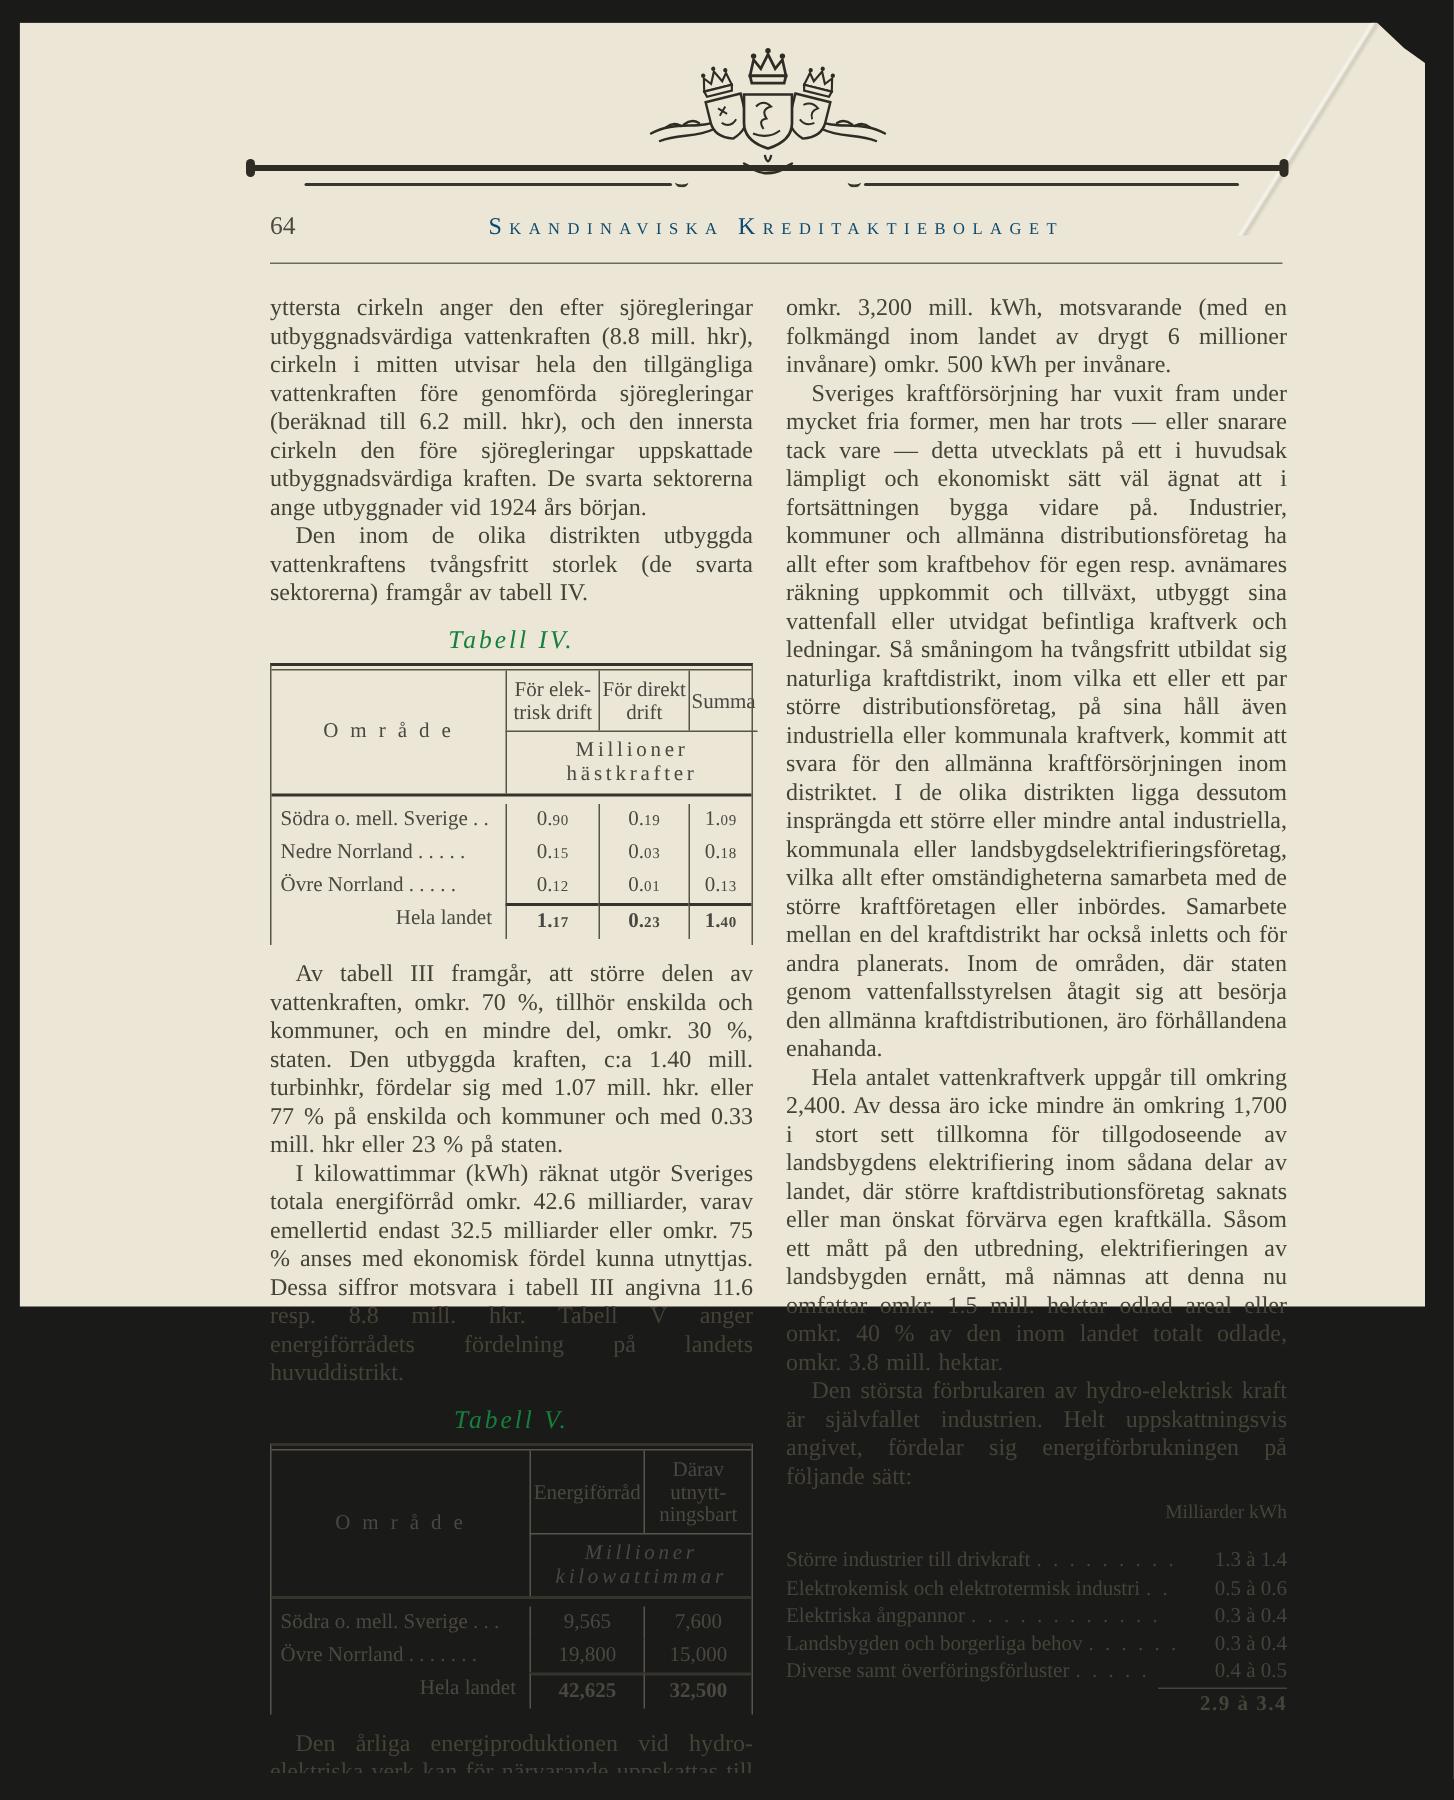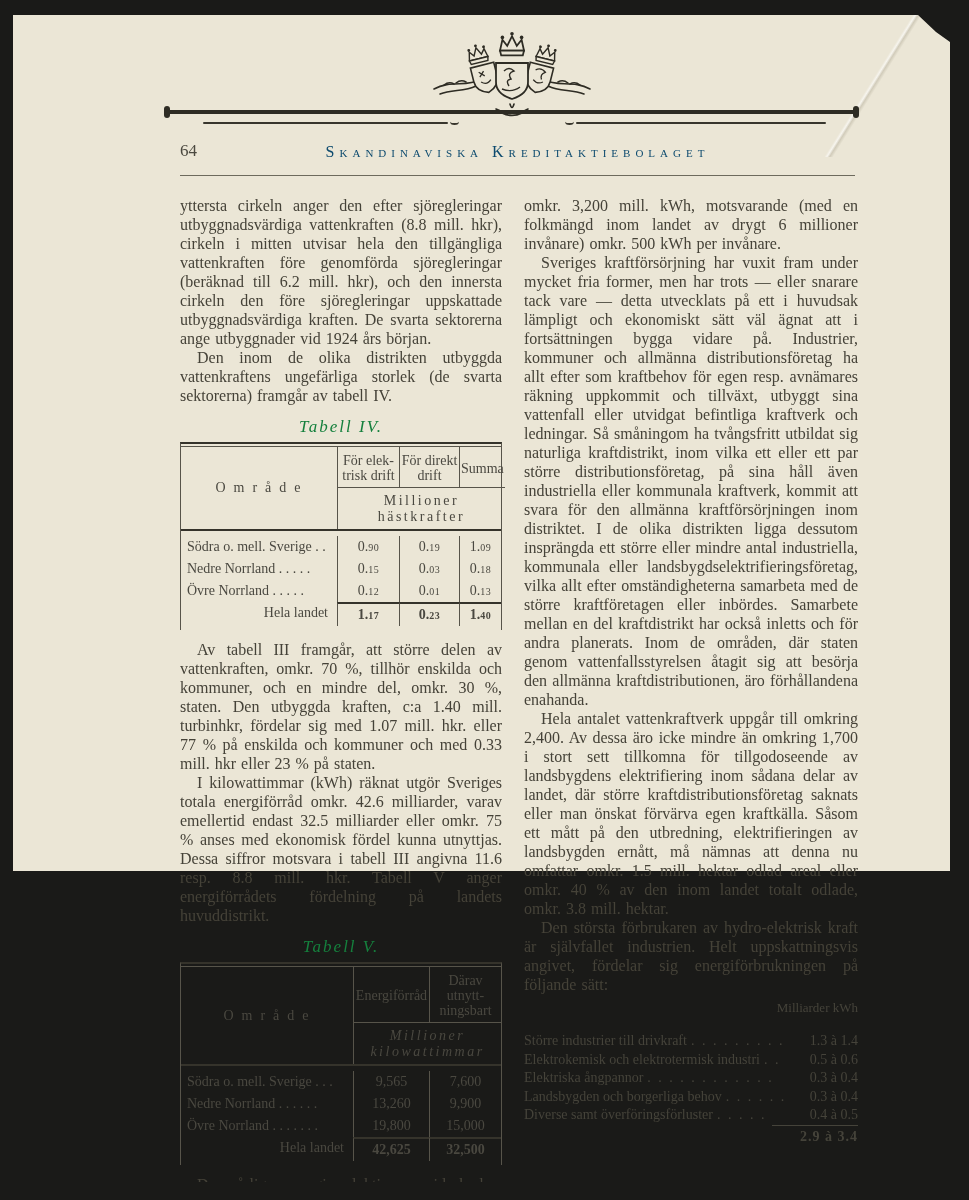--- a/index.html
+++ b/index.html
@@ -159,21 +159,21 @@
     <div class="pagehead">
       <span class="page-num">64</span>
       <span class="page-title">Skandinaviska Kreditaktiebolaget</span>
     </div>
     <hr class="header-rule">
 
     <div class="content">
 
       <div class="col-left">
         <p class="body">yttersta cirkeln anger den efter sjöregleringar utbyggnadsvärdiga vattenkraften (8.8 mill. hkr), cirkeln i mitten utvisar hela den tillgängliga vattenkraften före genomförda sjöregleringar (beräknad till 6.2 mill. hkr), och den innersta cirkeln den före sjöregleringar uppskattade utbyggnadsvärdiga kraften. De svarta sektorerna ange utbyggnader vid 1924 års början.</p>
-        <p class="body ind">Den inom de olika distrikten utbyggda vattenkraftens ungefärliga storlek (de svarta sektorerna) framgår av tabell IV.</p>
+        <p class="body ind">Den inom de olika distrikten utbyggda vattenkraftens tvångsfritt storlek (de svarta sektorerna) framgår av tabell IV.</p>
 
         <div class="tblock t4">
           <div class="t-title">Tabell IV.</div>
           <div class="tbox">
             <div class="tbox-inner">
               <div class="thead">
                 <div class="area-cell">Område</div>
                 <div class="ch">
                   <span>För elek-</span>
                   <span>trisk drift</span>
@@ -231,25 +231,20 @@
                 </div>
                 <div class="unit-row">Millioner kilowattimmar</div>
               </div>
               <div class="tbody">
                 <div class="trow">
                   <div class="tlabel">Södra o. mell. Sverige  . . .</div>
                   <div class="tval">9,565</div>
                   <div class="tval">7,600</div>
                 </div>
                 <div class="trow">
-                  <div class="tlabel">Nedre Norrland . . . . . .</div>
-                  <div class="tval">13,260</div>
-                  <div class="tval">9,900</div>
-                </div>
-                <div class="trow">
                   <div class="tlabel">Övre Norrland . . . . . . .</div>
                   <div class="tval">19,800</div>
                   <div class="tval">15,000</div>
                 </div>
                 <div class="trow total">
                   <div class="tlabel">Hela landet</div>
                   <div class="tval">42,625</div>
                   <div class="tval">32,500</div>
                 </div>
               </div>

